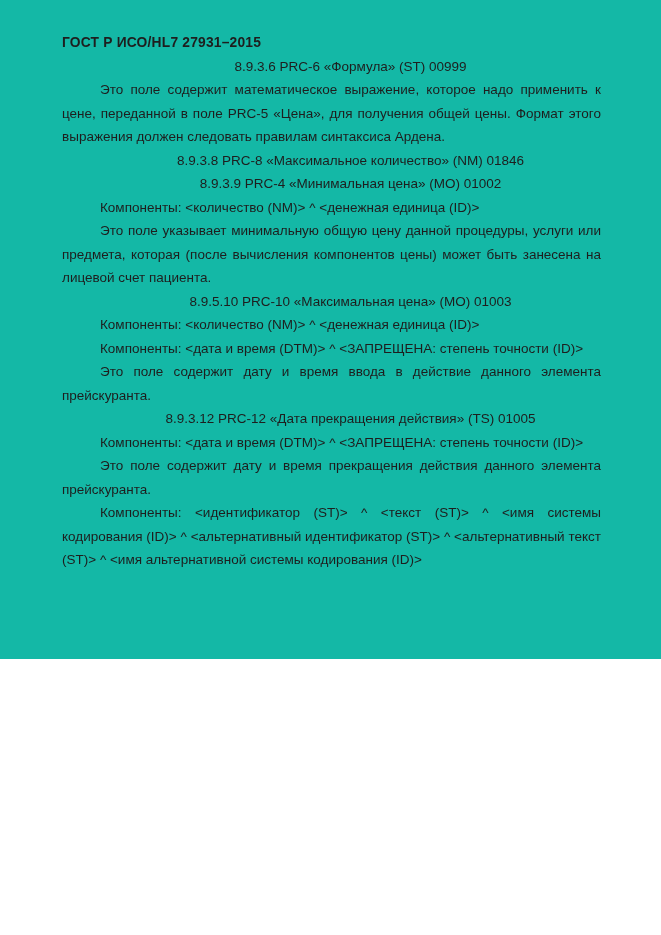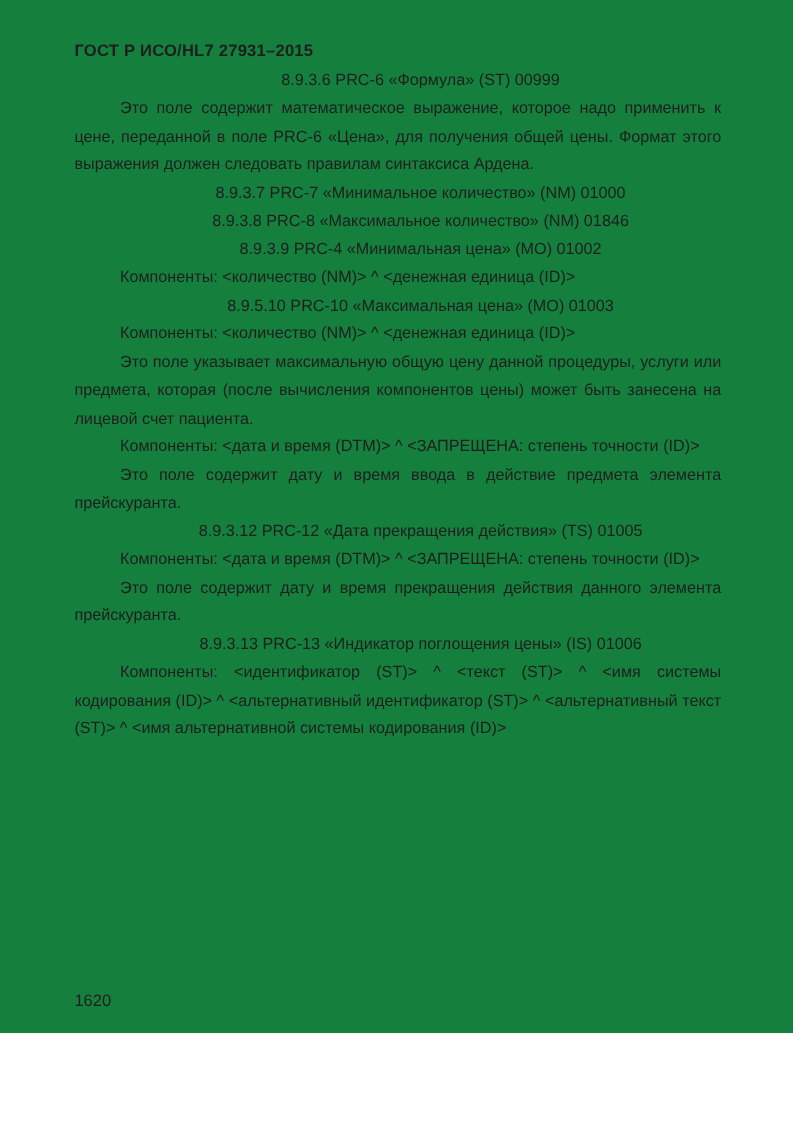--- a/index.html
+++ b/index.html
@@ -3,22 +3,22 @@
 <meta charset="utf-8">
 <style>
   html, body {
     margin: 0;
     padding: 0;
     background: #ffffff;
   }
   .page {
     position: relative;
     width: 661px;
-    height: 861px;
-    background: #15803d;
+    height: 659px;
+    background: #14b8a6;
     font-family: "Liberation Sans", "DejaVu Sans", sans-serif;
     color: #1e1e1e;
     overflow: hidden;
     box-sizing: border-box;
   }
   .content {
     position: absolute;
     top: 31px;
     left: 62px;
     right: 60px;
@@ -51,31 +51,29 @@
   }
 </style>
 </head>
 <body>
 
 <div class="page">
   <div class="content">
     <div class="doc-header">ГОСТ Р ИСО/HL7 27931–2015</div>
     <div id="blocks">
         <p class="heading">8.9.3.6 PRC-6 «Формула» (ST) 00999</p>
-        <p class="para">Это поле содержит математическое выражение, которое надо применить к цене, переданной в поле PRC-6 «Цена», для получения общей цены. Формат этого выражения должен следовать правилам синтаксиса Ардена.</p>
-        <p class="heading">8.9.3.7 PRC-7 «Минимальное количество» (NM) 01000</p>
+        <p class="para">Это поле содержит математическое выражение, которое надо применить к цене, переданной в поле PRC-5 «Цена», для получения общей цены. Формат этого выражения должен следовать правилам синтаксиса Ардена.</p>
         <p class="heading">8.9.3.8 PRC-8 «Максимальное количество» (NM) 01846</p>
         <p class="heading">8.9.3.9 PRC-4 «Минимальная цена» (MO) 01002</p>
         <p class="para">Компоненты: &lt;количество (NM)&gt; ^ &lt;денежная единица (ID)&gt;</p>
+        <p class="para">Это поле указывает минимальную общую цену данной процедуры, услуги или предмета, которая (после вычисления компонентов цены) может быть занесена на лице­вой счет пациента.</p>
         <p class="heading">8.9.5.10 PRC-10 «Максимальная цена» (MO) 01003</p>
         <p class="para">Компоненты: &lt;количество (NM)&gt; ^ &lt;денежная единица (ID)&gt;</p>
-        <p class="para">Это поле указывает максимальную общую цену данной процедуры, услуги или предмета, которая (после вычисления компонентов цены) может быть занесена на лице­вой счет пациента.</p>
         <p class="para">Компоненты: &lt;дата и время (DTM)&gt; ^ &lt;ЗАПРЕЩЕНА: степень точности (ID)&gt;</p>
-        <p class="para">Это поле содержит дату и время ввода в действие предмета элемента прейскуранта.</p>
+        <p class="para">Это поле содержит дату и время ввода в действие данного элемента прейскуранта.</p>
         <p class="heading">8.9.3.12 PRC-12 «Дата прекращения действия» (TS) 01005</p>
         <p class="para">Компоненты: &lt;дата и время (DTM)&gt; ^ &lt;ЗАПРЕЩЕНА: степень точности (ID)&gt;</p>
         <p class="para">Это поле содержит дату и время прекращения действия данного элемента прейску­ранта.</p>
-        <p class="heading">8.9.3.13 PRC-13 «Индикатор поглощения цены» (IS) 01006</p>
         <p class="para">Компоненты: &lt;идентификатор (ST)&gt; ^ &lt;текст (ST)&gt; ^ &lt;имя системы кодирования (ID)&gt; ^ &lt;альтернативный идентификатор (ST)&gt; ^ &lt;альтернативный текст (ST)&gt; ^ &lt;имя аль­тернативной системы кодирования (ID)&gt;</p>
       </div>
   </div>
   <div class="page-number">1620</div>
 </div>
 
 </body></html>

